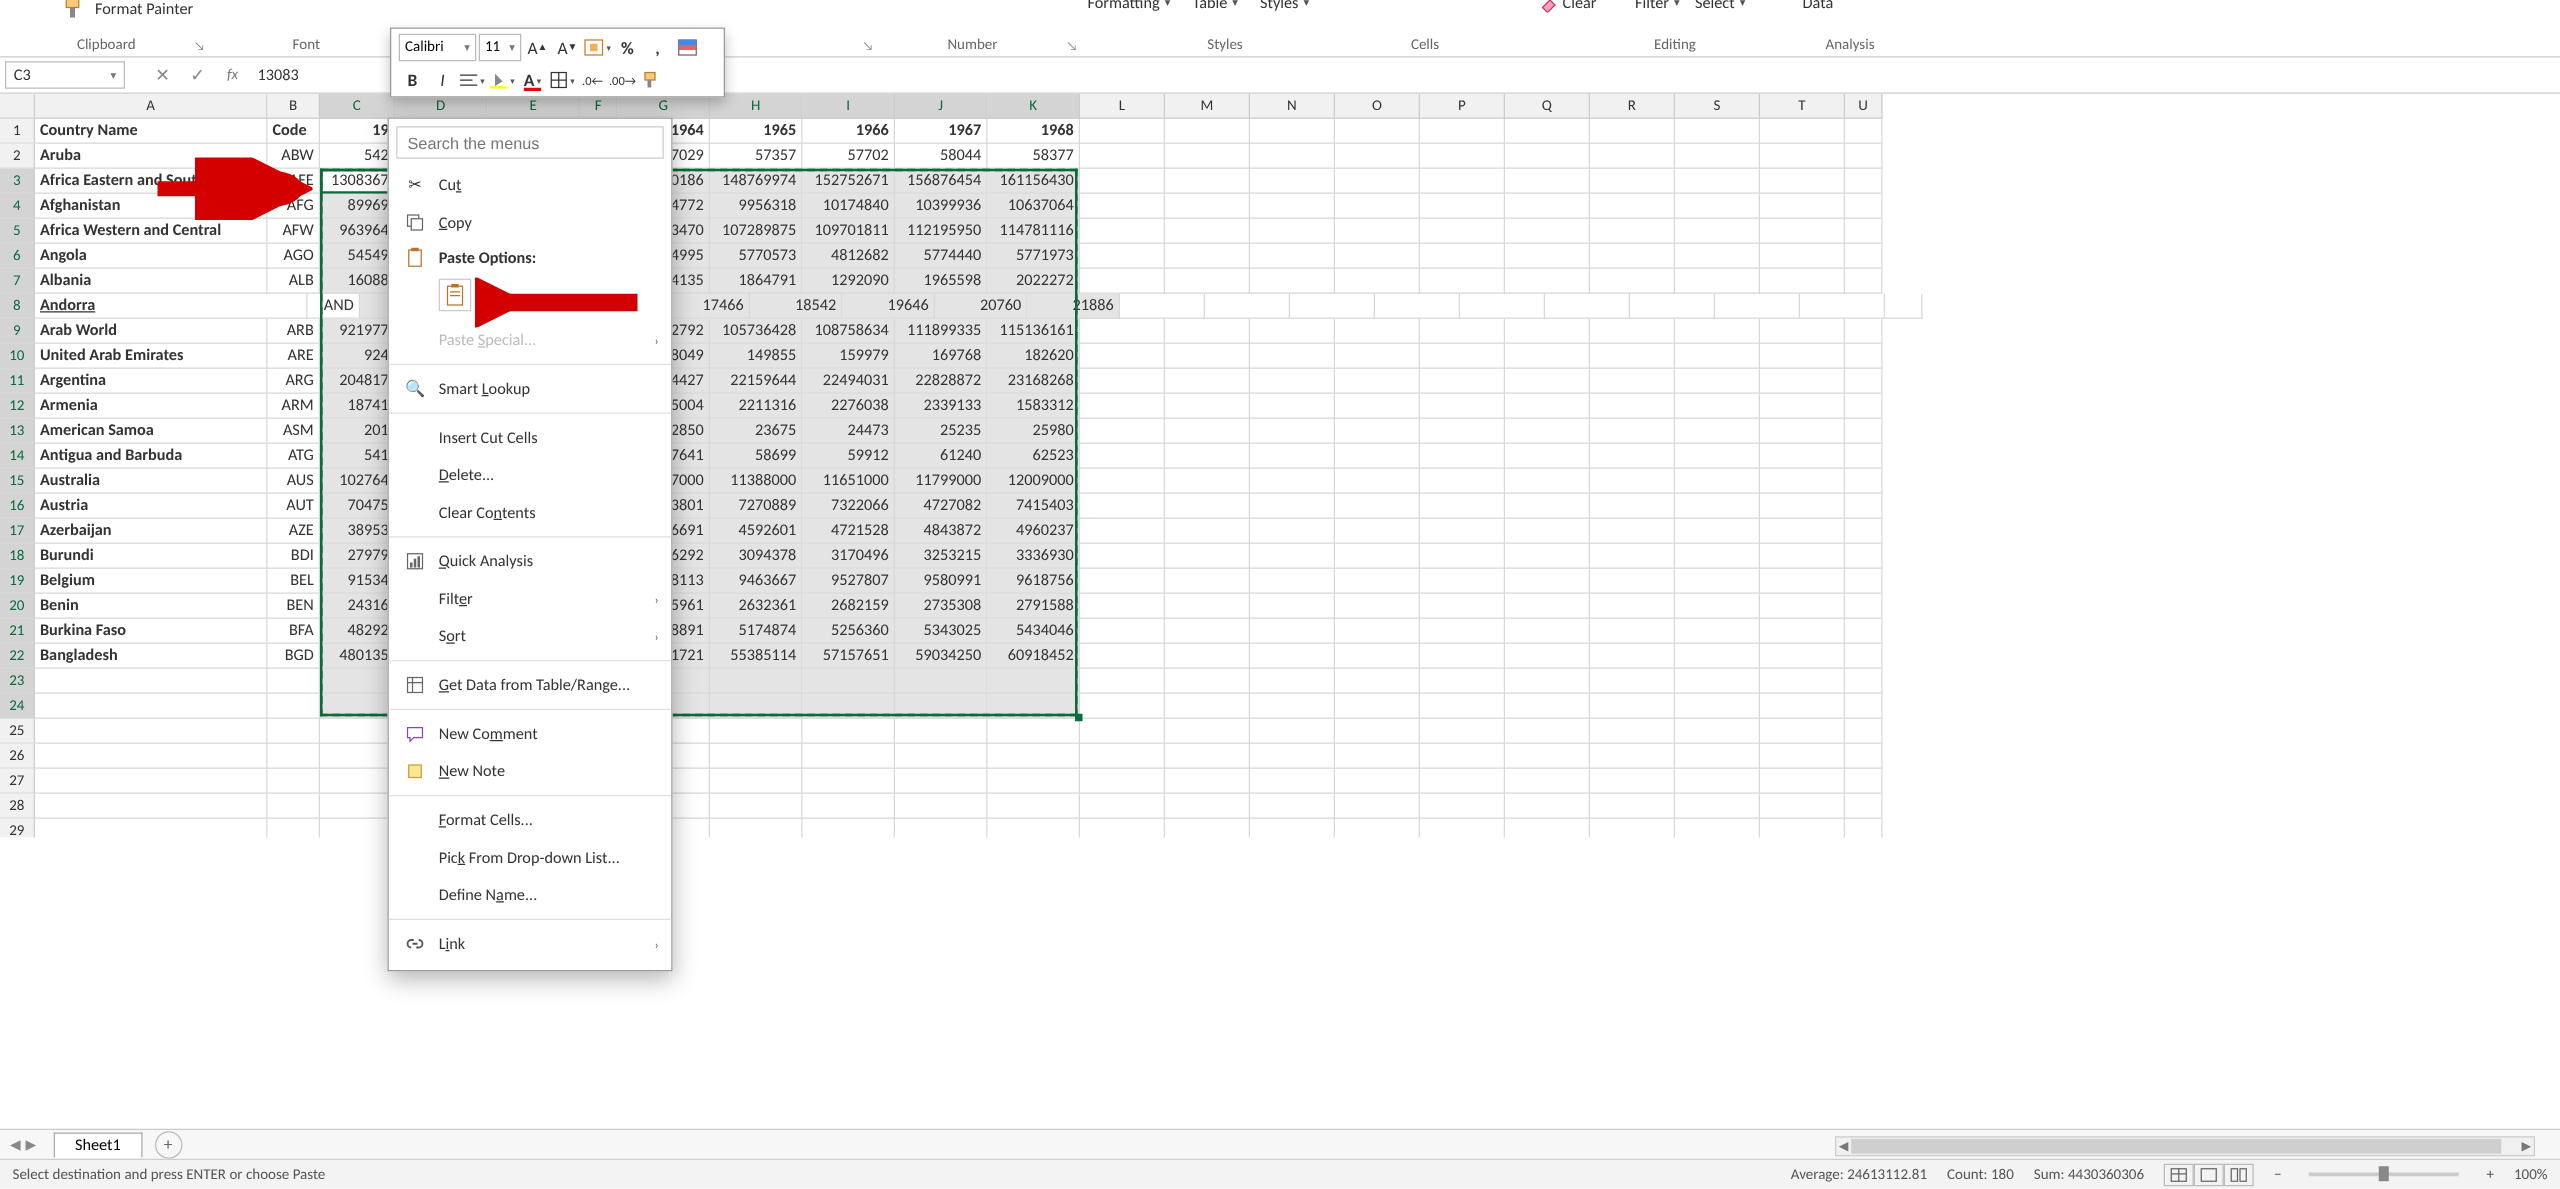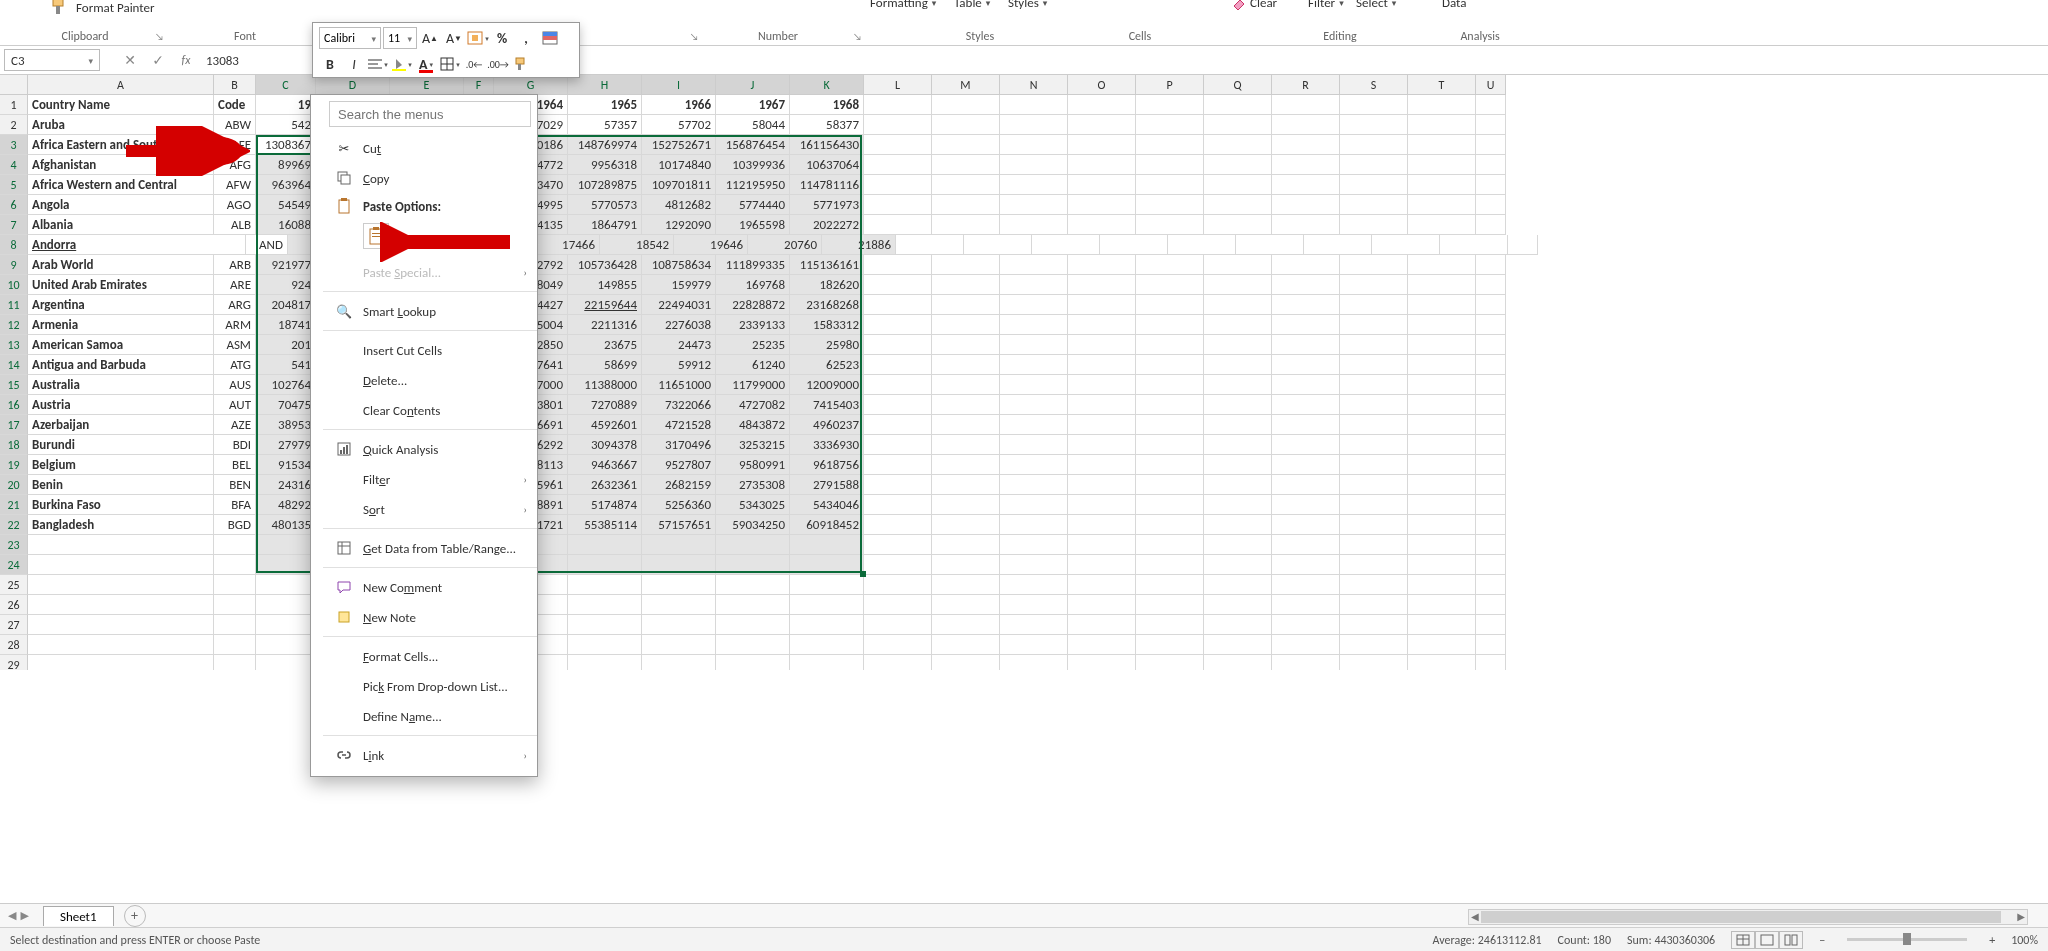--- a/index.html
+++ b/index.html
@@ -48,21 +48,21 @@
 .cell { border-right: 1px solid #d8d8d8; border-bottom: 1px solid #d8d8d8; padding: 0 4px; display: flex; align-items: center; overflow: hidden; white-space: nowrap; font-size: 13px; color: #333; }
 .cell.bold { font-weight: bold; }
 .cell.right { justify-content: flex-end; }
 .sel-range { background: #e4e4e4; }
 .active-cell { background: #fff !important; outline: 2px solid #0b6b3a; outline-offset: -2px; }
 .marching { position: absolute; border: 2px dashed #0b6b3a; pointer-events: none; }
 .sel-border { position: absolute; border: 2px solid #0b6b3a; pointer-events: none; }
 .sel-handle { position: absolute; width: 6px; height: 6px; background: #0b6b3a; }
 
 
-.context-menu { position: absolute; top: 94px; left: 310px; width: 228px; background: #fff; border: 1px solid #999; box-shadow: 0 6px 18px rgba(0,0,0,0.3); z-index: 60; padding-bottom: 6px; padding-left: 12px; }
+.context-menu { position: absolute; top: 94px; left: 310px; width: 228px; background: #fff; border: 1px solid #999; box-shadow: 0 6px 18px rgba(0,0,0,0.3); z-index: 60; padding-bottom: 6px; }
 .cm-search { margin: 6px; }
 .cm-search input { width: 100%; height: 26px; border: 1px solid #ccc; padding: 0 8px; font-size: 13px; color: #888; }
 .cm-item { display: flex; align-items: center; height: 30px; padding: 0 12px; gap: 10px; font-size: 13px; color: #333; position: relative; }
 .cm-item.disabled { color: #bbb; }
 .cm-icon { width: 18px; height: 18px; display: flex; align-items: center; justify-content: center; }
 .cm-label { flex: 1; }
 .cm-arrow { position: absolute; right: 10px; font-size: 10px; color: #666; }
 .cm-header { font-size: 13px; color: #333; padding: 0 12px; height: 26px; display: flex; align-items: center; gap: 10px; }
 .cm-paste-opt { padding: 4px 12px 8px 40px; display: flex; gap: 6px; }
 .cm-paste-btn { width: 26px; height: 26px; border: 1px solid #ccc; display: flex; align-items: center; justify-content: center; background: #fff; }
@@ -532,21 +532,21 @@
         <div class="cell" style="width: 30px;"></div>
       </div>
       <div class="cell-row">
         <div class="cell bold" style="width: 186px;">Argentina</div>
         <div class="cell right" style="width: 42px;">ARG</div>
         <div class="cell right sel-range" style="width: 60px;">204817</div>
         <div class="cell right sel-range" style="width: 74px;"></div>
         <div class="cell right sel-range" style="width: 74px;"></div>
         <div class="cell right sel-range" style="width: 30px;">6</div>
         <div class="cell right sel-range" style="width: 74px;">21824427</div>
-        <div class="cell right sel-range" style="width: 74px; text-decoration: underline;">22159644</div>
+        <div class="cell right sel-range" style="width: 74px;">22159644</div>
         <div class="cell right sel-range" style="width: 74px;">22494031</div>
         <div class="cell right sel-range" style="width: 74px;">22828872</div>
         <div class="cell right sel-range" style="width: 74px;">23168268</div>
         <div class="cell" style="width: 68px;"></div>
         <div class="cell" style="width: 68px;"></div>
         <div class="cell" style="width: 68px;"></div>
         <div class="cell" style="width: 68px;"></div>
         <div class="cell" style="width: 68px;"></div>
         <div class="cell" style="width: 68px;"></div>
         <div class="cell" style="width: 68px;"></div>

